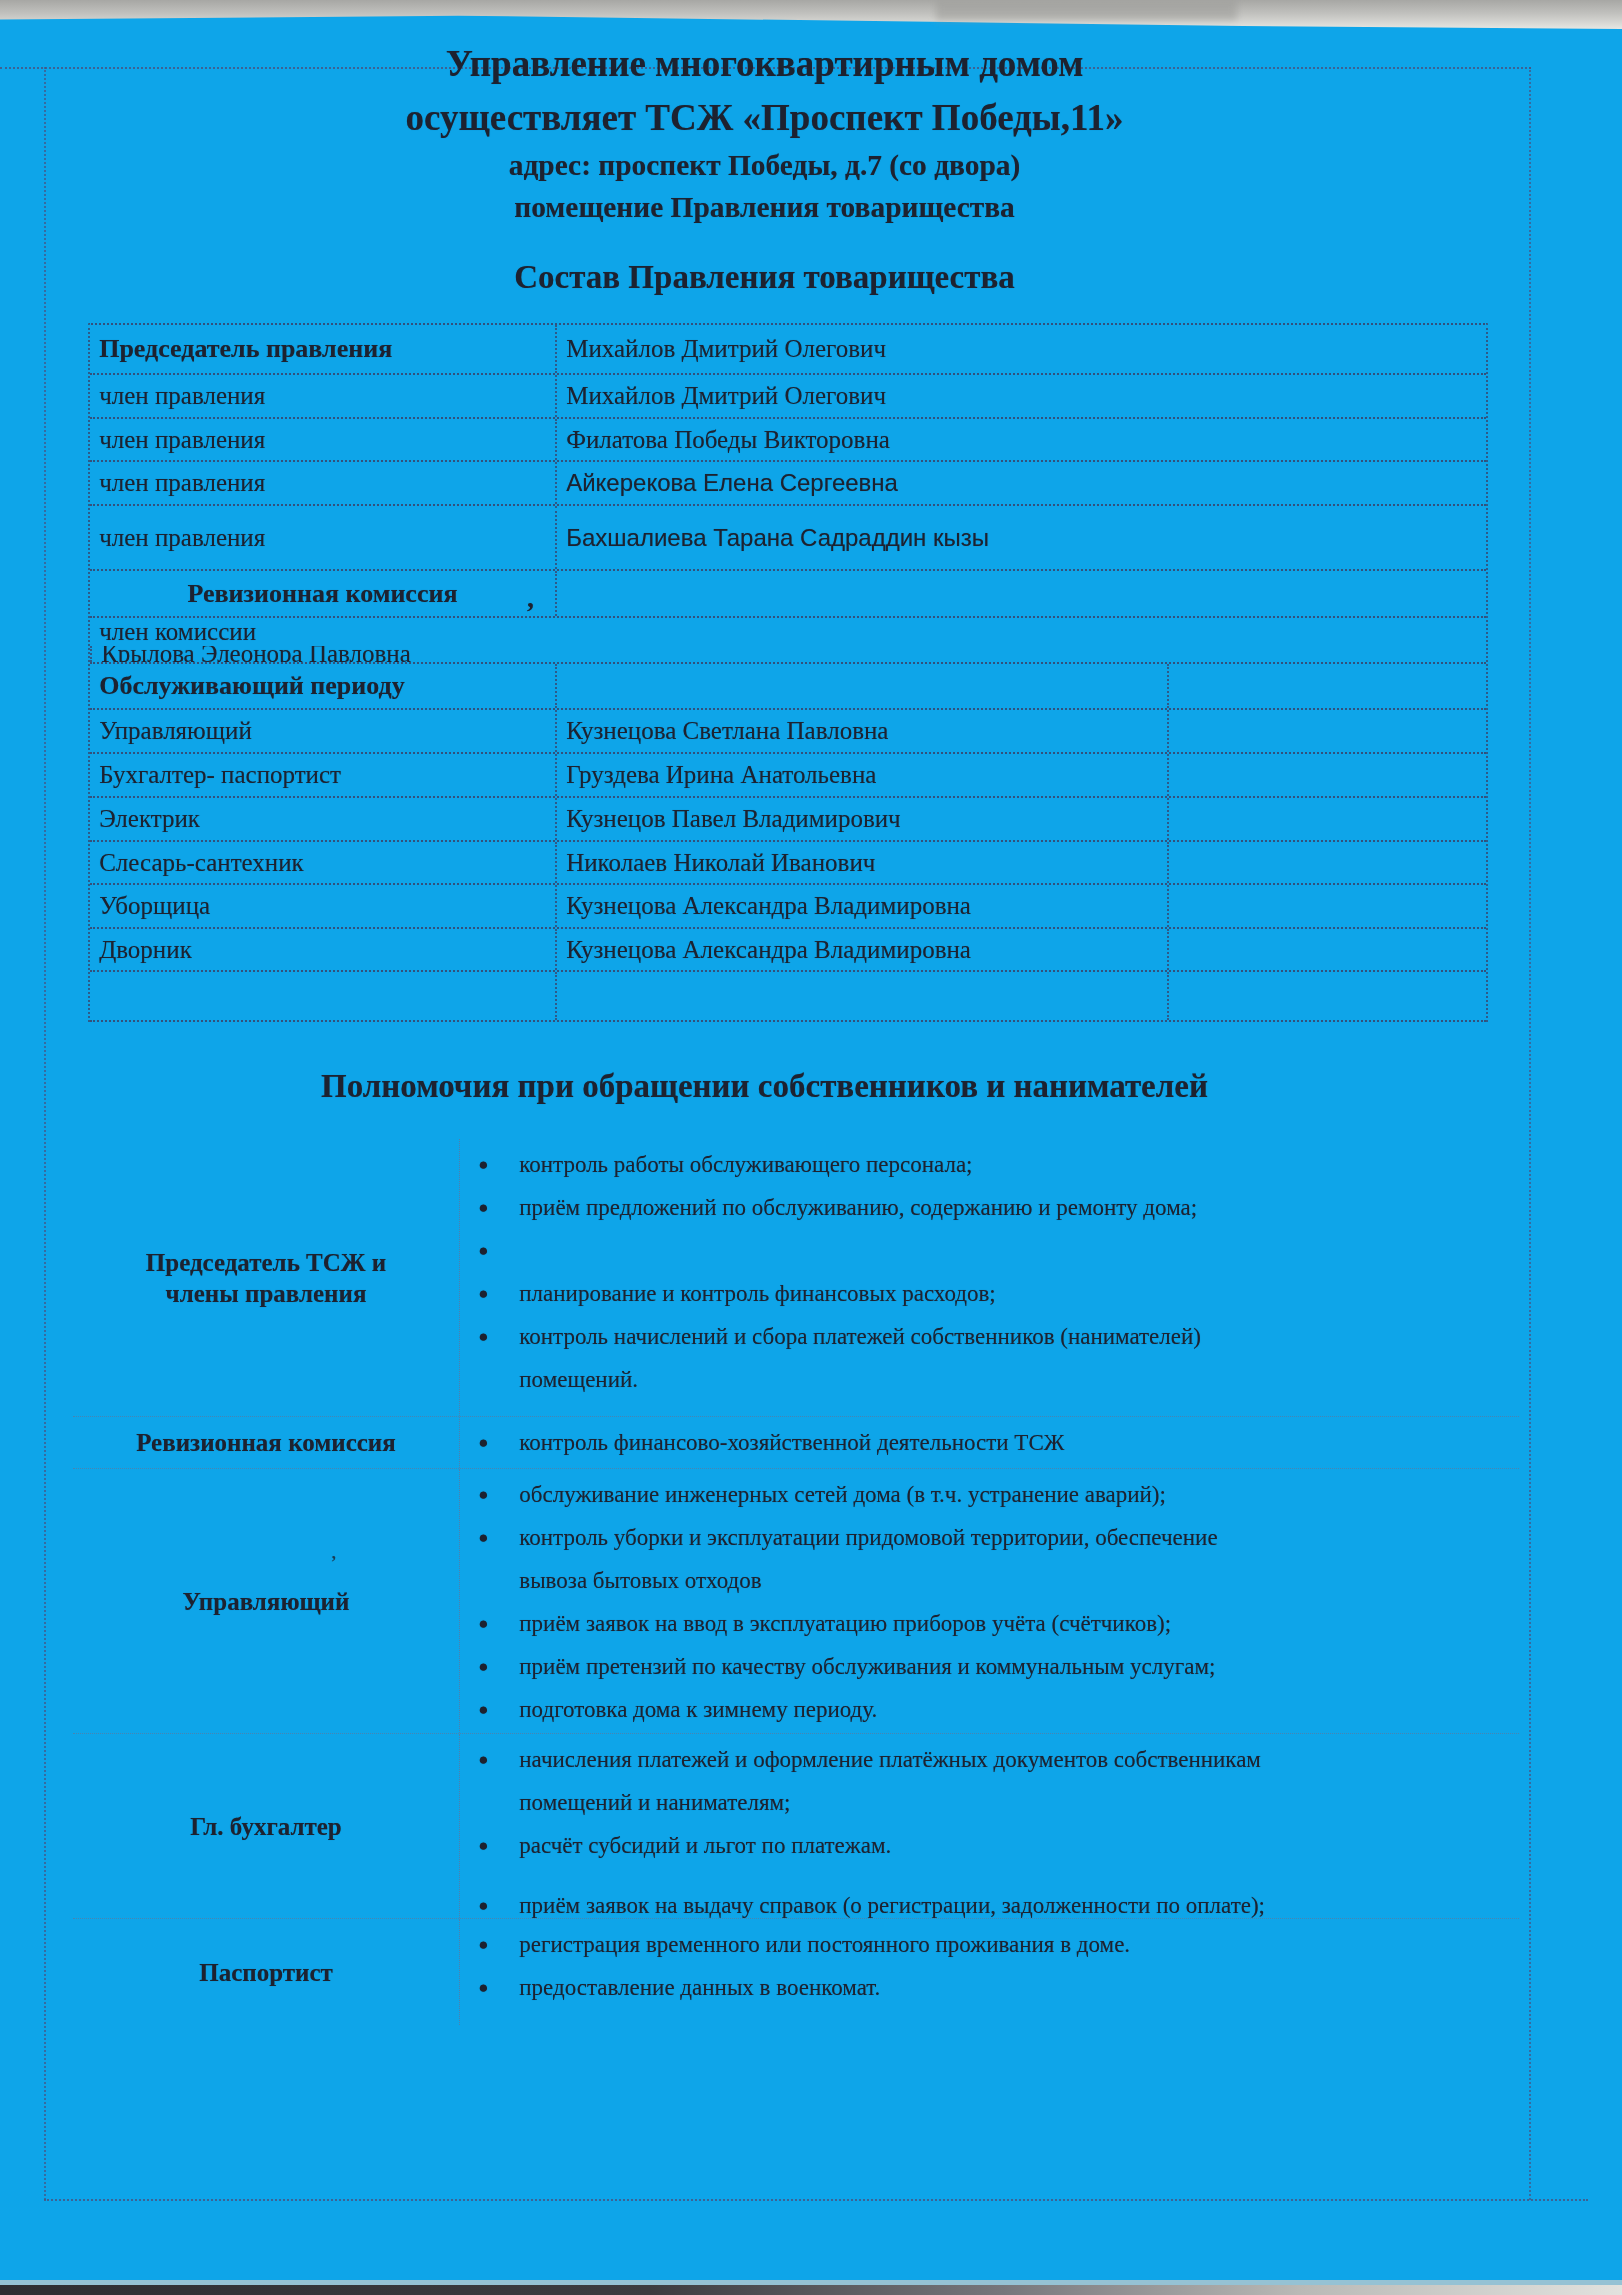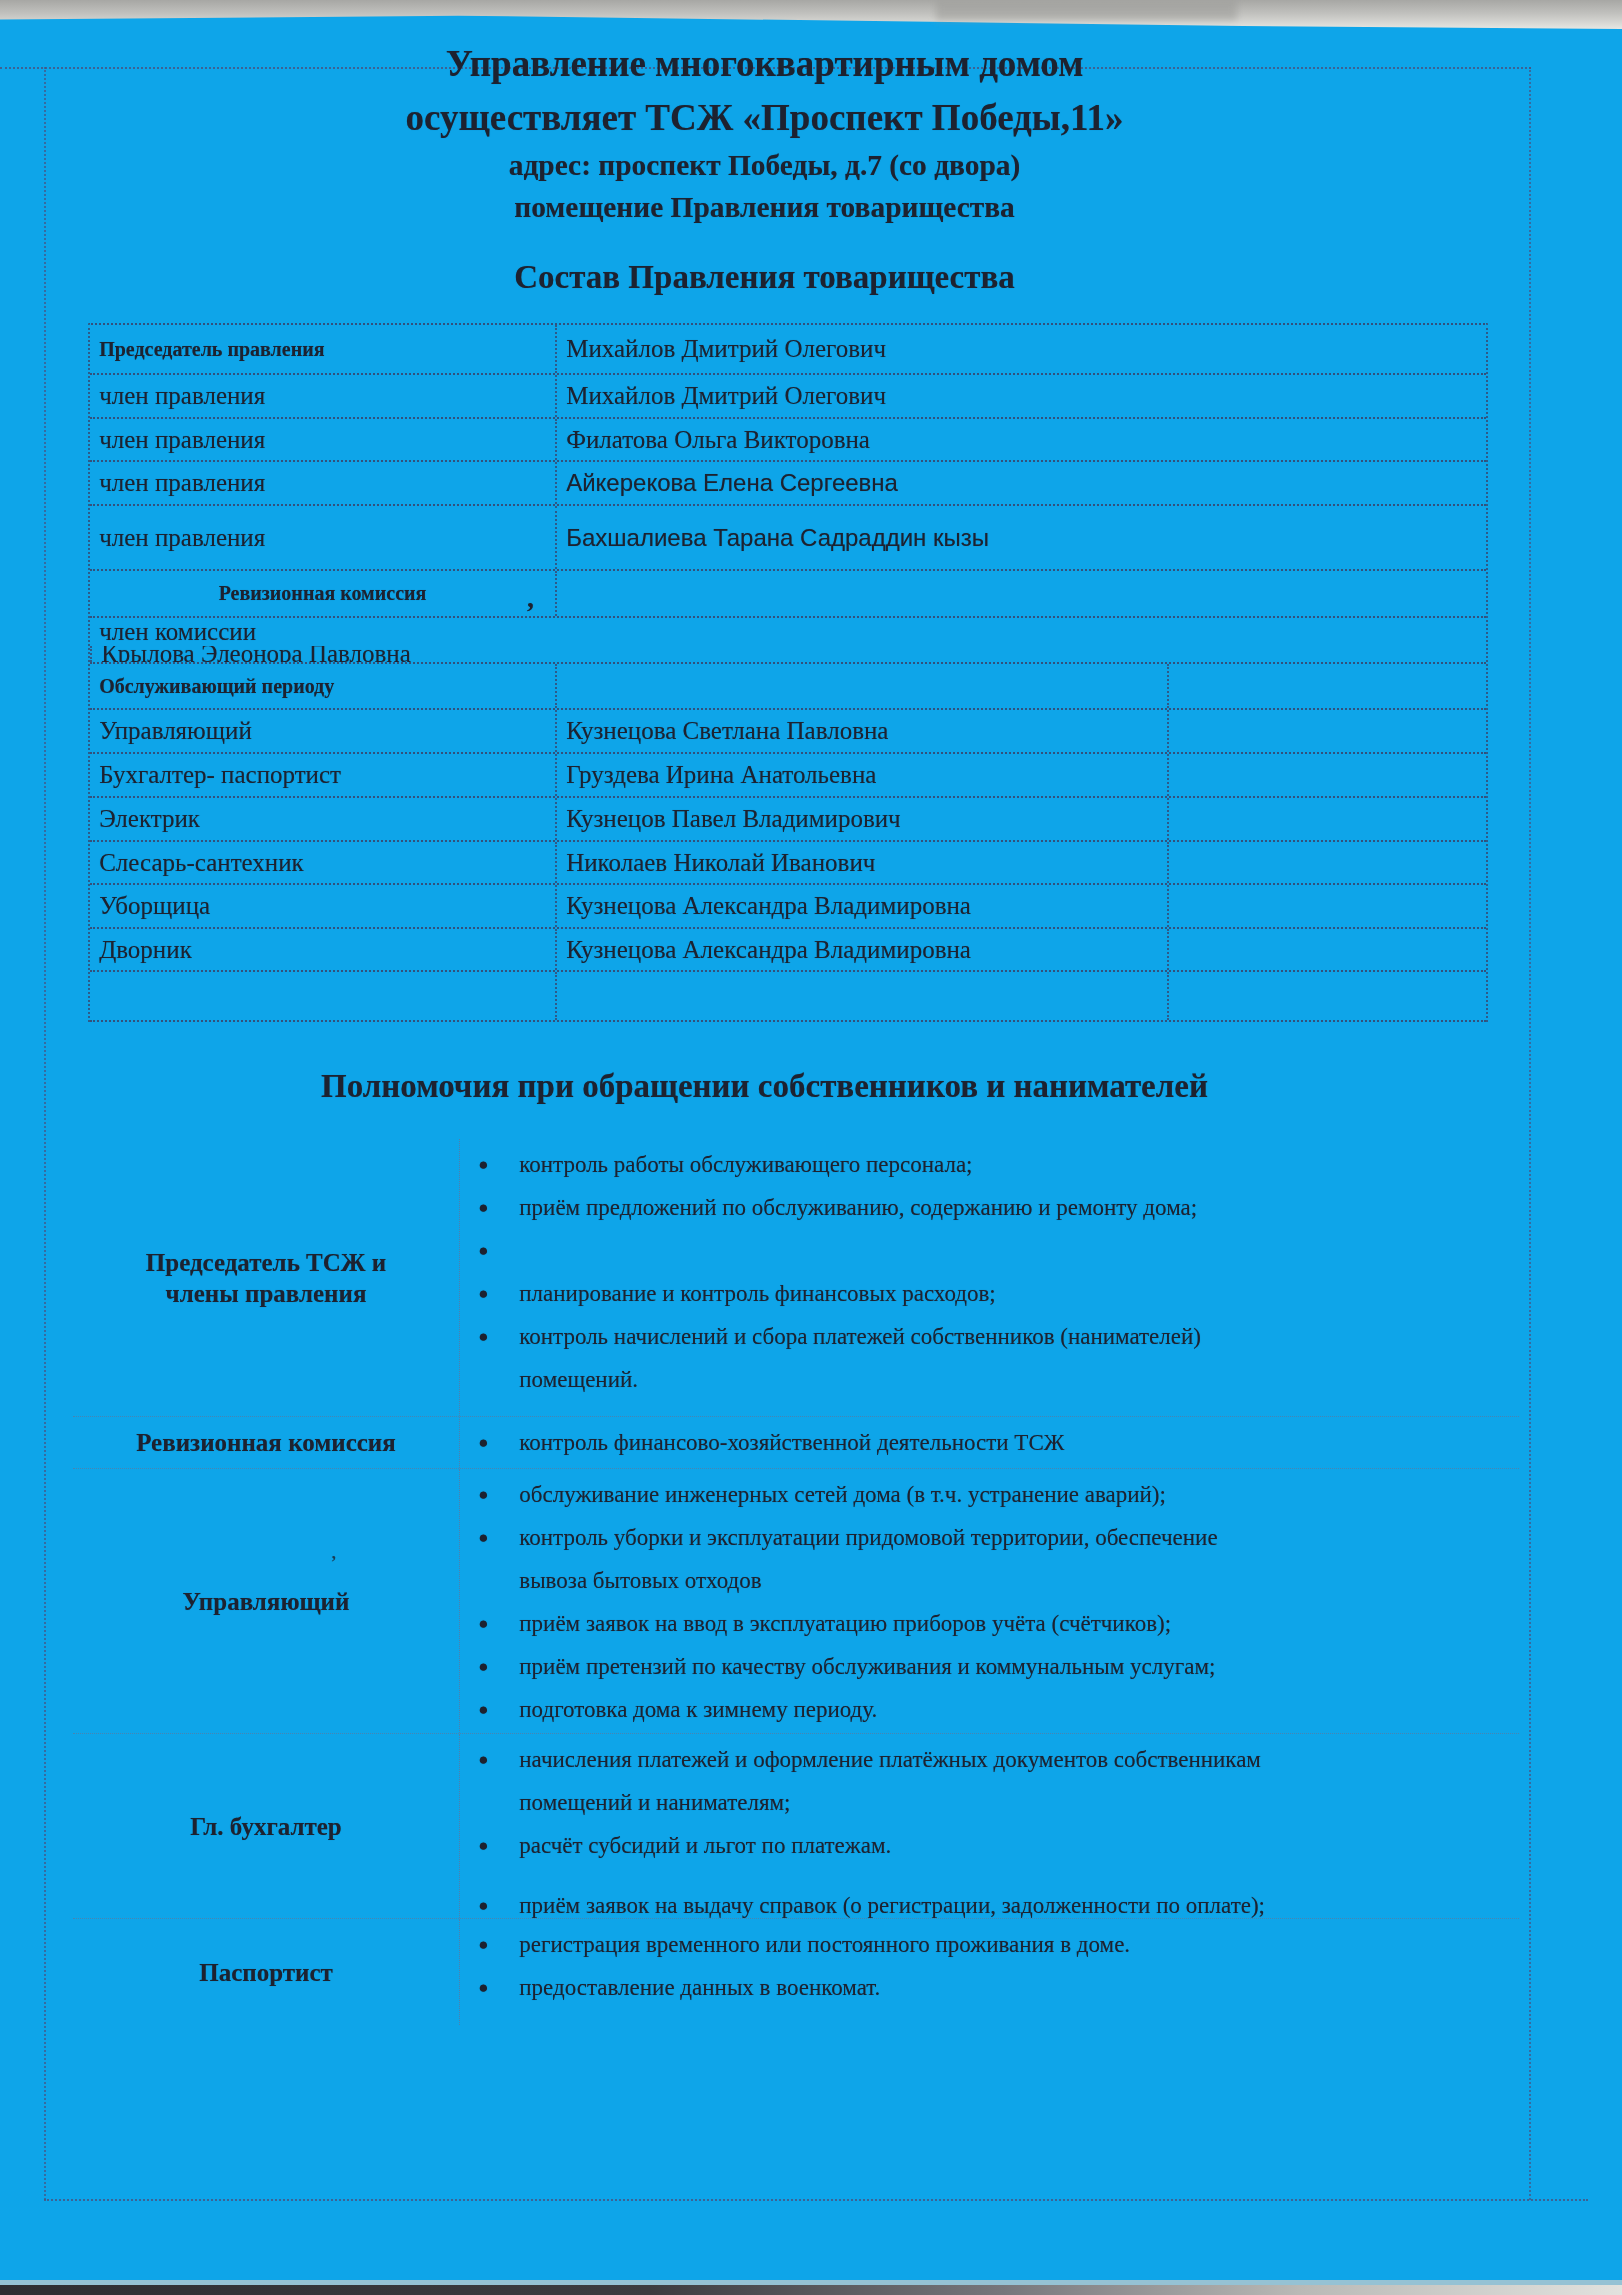--- a/index.html
+++ b/index.html
@@ -36,21 +36,21 @@
     border-top:2px dotted rgba(58,66,105,.85);
     border-left:2px dotted rgba(58,66,105,.75);
     border-right:2px dotted rgba(58,66,105,.75);
     box-sizing:border-box;}
   .brow{display:flex;box-sizing:border-box;border-bottom:2px dotted rgba(58,66,105,.85);}
   .bcell{box-sizing:border-box;display:flex;align-items:center;padding:0 9.2px;
     font-size:25px;overflow:hidden;white-space:nowrap;}
   .c-role{width:465px;}
   .c-name{flex:1;border-left:2px dotted rgba(58,66,105,.75);}
   .c-extra{width:319px;border-left:2px dotted rgba(58,66,105,.75);}
-  .bold{font-weight:bold;font-size:20px;}
+  .bold{font-weight:bold;font-size:26px;}
   .sans{font-family:"Liberation Sans", sans-serif;font-size:24px;text-align:center;}
   .center{justify-content:center;}
   .h77{height:50px;} .h67{height:44px;} .h66{height:43px;} .h100{height:65px;}
   .h72{height:47px;} .h71{height:46px;flex-direction:column;} .h70{height:46px;}
   
   .auth{position:absolute;left:73px;top:1139px;width:1446px;z-index:2;box-sizing:border-box;}
   .arow{display:flex;box-sizing:border-box;}
   .arow.sep{border-bottom:1.3px dotted rgba(105,113,148,.65);}
   .a-label{width:386px;box-sizing:border-box;display:flex;align-items:center;justify-content:center;
     text-align:center;font-weight:bold;font-size:25px;white-space:pre-line;line-height:31px;}
@@ -92,21 +92,21 @@
     <div class="brow h77">
       <div class="bcell c-role bold">Председатель правления</div>
       <div class="bcell c-name">Михайлов Дмитрий Олегович</div>
     </div>
     <div class="brow h67">
       <div class="bcell c-role">член правления</div>
       <div class="bcell c-name">Михайлов Дмитрий Олегович</div>
     </div>
     <div class="brow h66">
       <div class="bcell c-role">член правления</div>
-      <div class="bcell c-name">Филатова Ольга Викторовна</div>
+      <div class="bcell c-name">Филатова Победы Викторовна</div>
     </div>
     <div class="brow h67">
       <div class="bcell c-role">член правления</div>
       <div class="bcell c-name sans">Айкерекова Елена Сергеевна</div>
     </div>
     <div class="brow h100">
       <div class="bcell c-role">член правления</div>
       <div class="bcell c-name sans">Бахшалиева Тарана Садраддин кызы</div>
     </div>
     <div class="brow h72">

